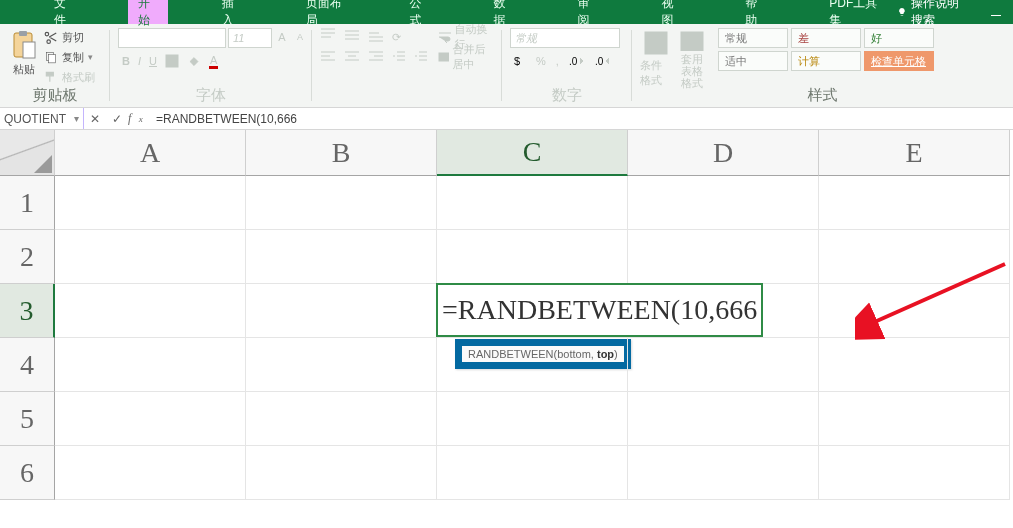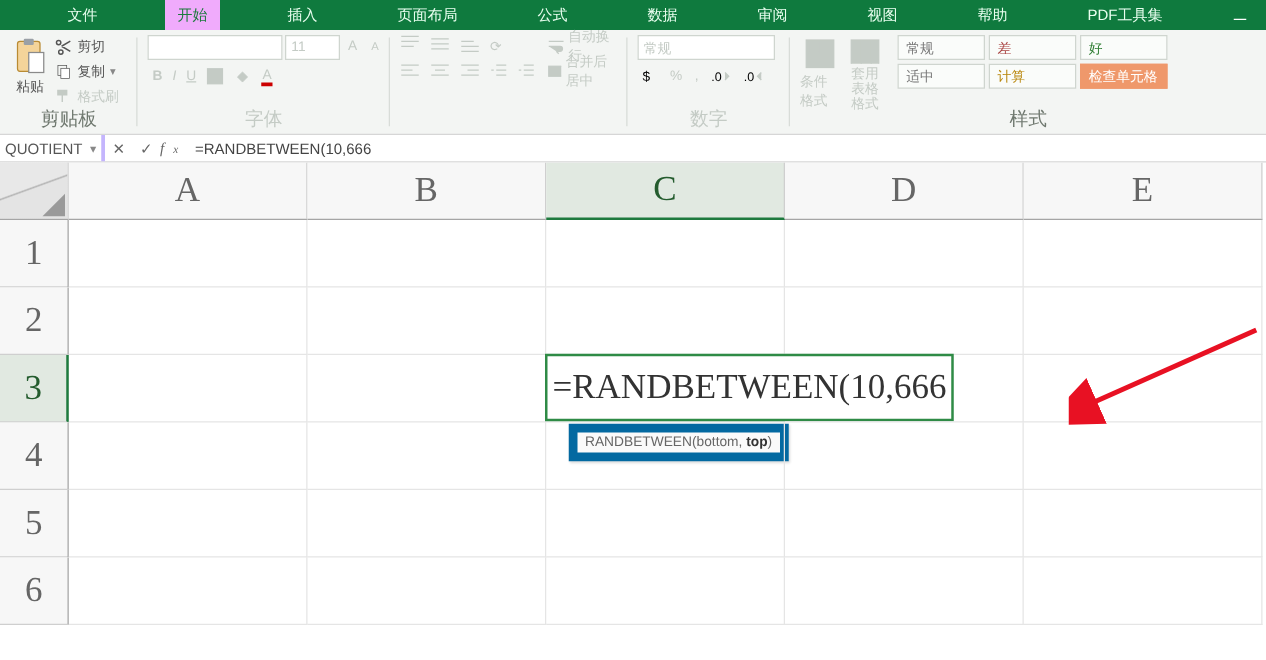--- a/index.html
+++ b/index.html
@@ -37,33 +37,33 @@
     align-items:center; justify-content:flex-start; gap:2px; padding-top:2px;}
   .big-btn .txt { font-size:11px; color:#555; }
   .stack { display:flex; flex-direction:column; gap:2px; }
   .mini { font-size:11px; color:#555; display:flex; align-items:center; gap:4px; height:18px; }
   .disabled, .disabled * { color:#c4cbc5 !important; }
   .disabled svg path, .disabled svg rect, .disabled svg line, .disabled svg polyline,
   .disabled svg circle, .disabled svg polygon { stroke:#c4cbc5 !important; fill:#c4cbc5 !important; }
 
   .combo { height:20px; border:1px solid #cfd5cf; background:#fff;
     font-size:11px; display:flex; align-items:center;
-    padding:0 4px; color:#aaa; }
+    padding:0 4px; color:#aaa;font-style:italic; }
   .combo.small{ width:44px; }
 
   
   .pill { height:20px; min-width:36px; border:1px solid #cfd5cf;
     background:#fafcfa; font-size:11px; color:#777;
     display:flex; align-items:center; justify-content:center; padding:0 6px;}
-  .pill.orange { background:#ef986b; color:#fff; border-color:#ef986b;}
+  .pill.orange { background:#ef986b; color:#fff; border-color:#ef986b;text-decoration:underline;}
 
   
   .fbar { height:22px; border-bottom:1px solid #d6d6d6;
     display:flex; align-items:stretch; font-size:12px; background:#fff;}
-  .namebox { width:84px; border-right:3px solid #c4b5fd;
+  .namebox { width:84px; border-right:1px solid #c4b5fd;
     display:flex; align-items:center; padding:0 4px; color:#555;}
   .namebox .dd { margin-left:auto; color:#888; font-size:10px;}
   .fx-btns { display:flex; align-items:center; }
   .fx-btns span { width:22px; display:flex; align-items:center; justify-content:center;
     color:#666; font-size:12px; }
   .fx-label { font-style:italic; font-family:"Times New Roman",serif; color:#777;}
   .formula-input { flex:1; display:flex; align-items:center;
     padding:0 6px; color:#444; font-size:12px; }
 
   
@@ -113,20 +113,26 @@
   <div class="tab">文件</div>
   <div class="tab active">开始</div>
   <div class="tab">插入</div>
   <div class="tab">页面布局</div>
   <div class="tab">公式</div>
   <div class="tab">数据</div>
   <div class="tab">审阅</div>
   <div class="tab">视图</div>
   <div class="tab">帮助</div>
   <div class="tab">PDF工具集</div>
+  <div class="bulb">
+    <svg width="12" height="12" viewBox="0 0 24 24">
+      <path d="M9 21h6v-1H9v1zm3-19a7 7 0 00-4 12.7V17h8v-2.3A7 7 0 0012 2z" fill="#fff"></path>
+    </svg>
+    <span>操作说明搜索</span>
+  </div>
   <div class="spacer"></div>
   <div class="min">
     <svg width="12" height="12" viewBox="0 0 12 12">
         <rect x="1" y="9" width="10" height="1" fill="#fff"></rect>
       </svg>
   </div>
 </div>
 
 <div class="ribbon">
 

